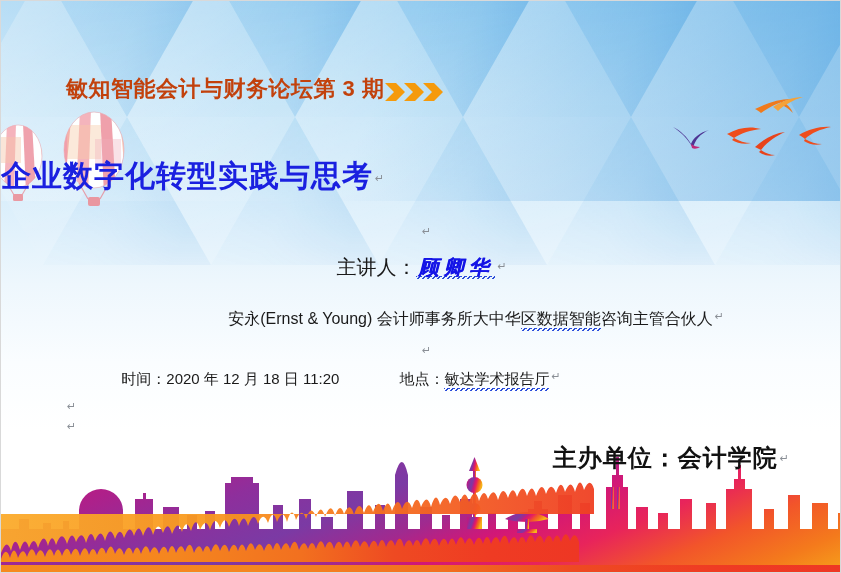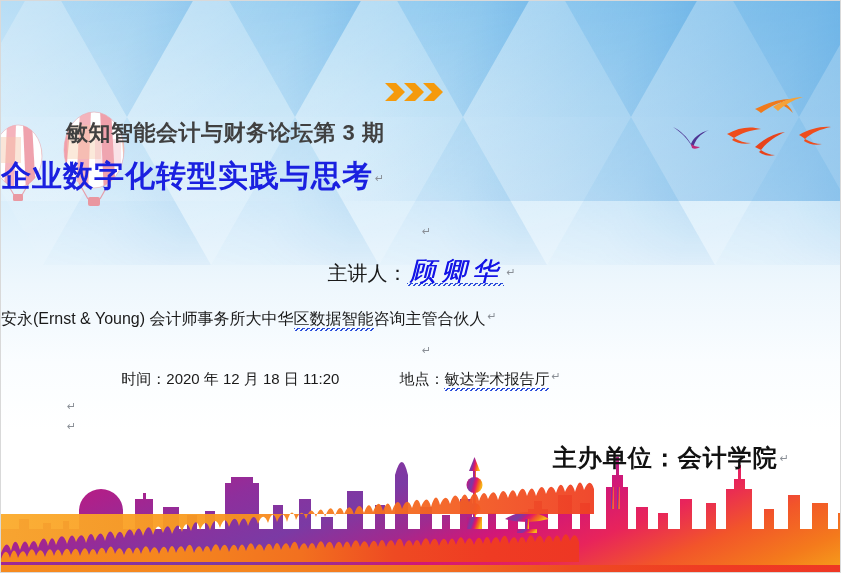--- a/index.html
+++ b/index.html
@@ -39,53 +39,52 @@
 
   
   .balloon{position:absolute;}
   .birds{position:absolute;left:668px;top:92px;width:176px;height:72px;}
 
   
   .t{position:absolute;white-space:nowrap;}
 
   .hdr{
     left:65px;top:73px;
-    font-size:22px;font-weight:bold;color:#404040;
+    font-size:22px;font-weight:bold;color:#c2410c;
     letter-spacing:.5px;
-    margin-top:44px;
   }
   .arrows{position:absolute;left:384px;top:80px;}
 
   .title{
     left:0;top:155px;width:841px;white-space:nowrap;
     font-size:30px;font-weight:bold;color:#1a20e0;
     letter-spacing:1px;
   }
 
   .speaker{
     left:0;top:253px;width:841px;text-align:center;white-space:nowrap;
     font-size:20px;color:#1a1a1a;
   }
   .speaker .name{
-    color:#1414e6;font-weight:normal;font-style:italic;
+    color:#1414e6;font-weight:bold;font-style:italic;
     font-family:"DejaVu Serif","Liberation Serif",serif;
-    font-size:26px;letter-spacing:5px;
+    font-size:20px;letter-spacing:5px;
     padding:0 2px;
     text-shadow:0.5px 0 0 #1414e6;
   }
   .wavy{
     background-image:repeating-linear-gradient(135deg,#2b4ddb 0 1.4px,transparent 1.4px 2.8px);
     background-repeat:repeat-x;
     background-size:5px 3px;
     background-position:0 bottom;
     padding-bottom:4px;
   }
 
   .affil{
-    left:0;top:308px;width:723px;text-align:left;white-space:nowrap;
+    left:0;top:308px;width:723px;text-align:right;white-space:nowrap;
     font-size:16px;color:#1a1a1a;
   }
   .timeline{
     left:0;top:369px;width:680px;text-align:center;white-space:nowrap;
     font-size:15px;color:#1a1a1a;
   }
   .gap{display:inline-block;width:60px;}
 
   .organizer{
     left:8px;top:441px;width:841px;text-align:right;white-space:nowrap;

